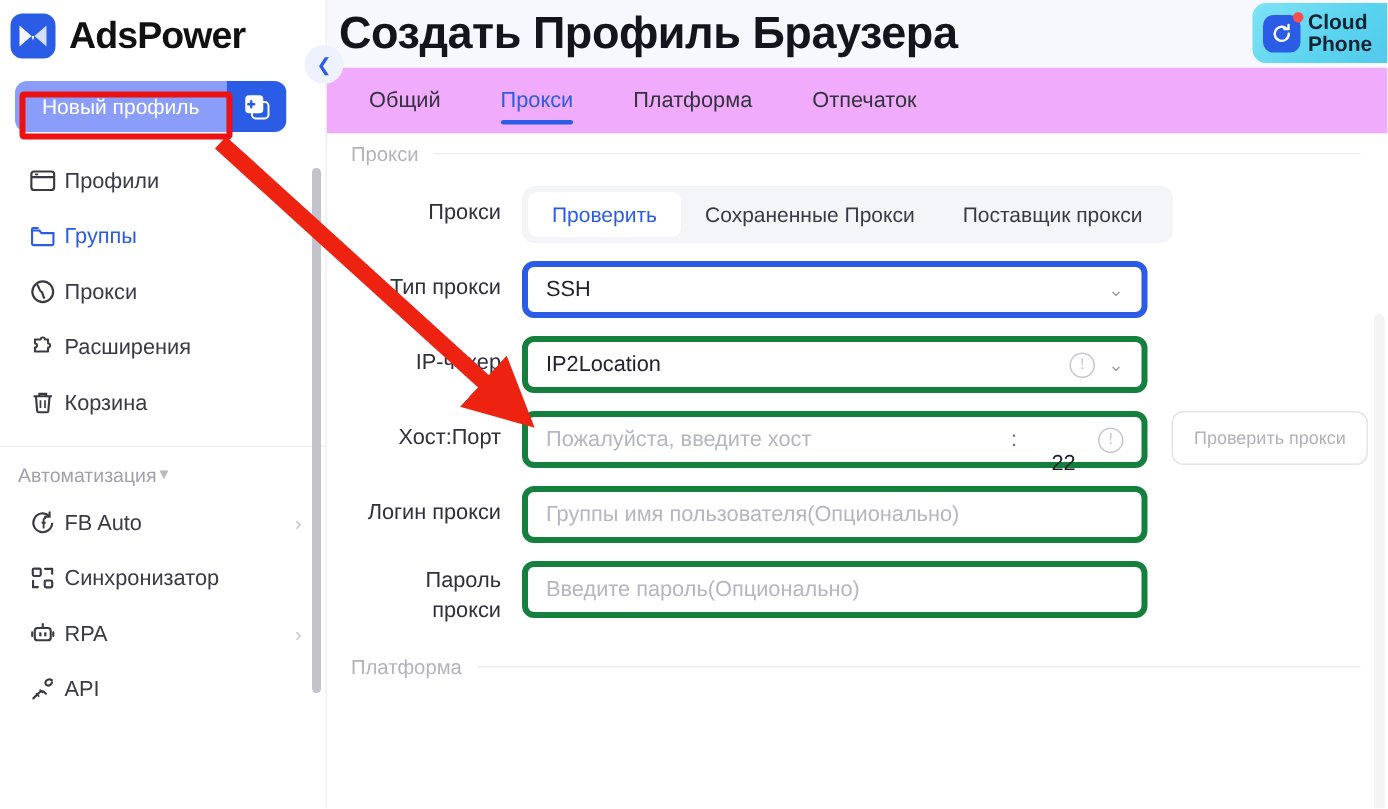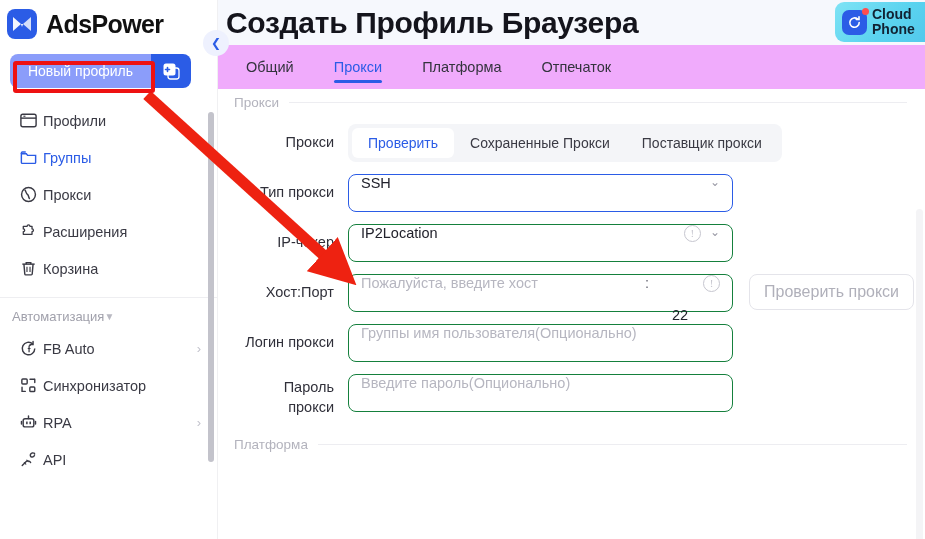--- a/index.html
+++ b/index.html
@@ -212,24 +212,24 @@
   .seg-item {
     height: 30px; padding: 0 16px;
     display: flex; align-items: center;
     font-size: 14px; color: #3a3a44;
     border-radius: 6px; cursor: pointer;
     white-space: nowrap;
   }
   .seg-item.active { background:#ffffff; color:#2b5ce6; }
 
   .field {
-    width: 385px; height: 38px;
-    border: 1px solid #15803d;
+    width: 417px; height: 38px;
+    border: 4px solid #15803d;
     border-radius: 8px;
-    display: flex; align-items: flex-start;
+    display: flex; align-items: center;
     padding: 0 12px;
     font-size: 14.5px; color: #22222c;
     background: #ffffff;
   }
   .field.focus { border-color: #2b5ce6; }
   .field .ph { color:#b6b6c0; }
   .field .grow { flex: 1 1 auto; overflow:hidden; white-space:nowrap; }
   .field .sep { color:#6b6b78; padding: 0 8px; }
   .field .port { width: 46px; text-align:center; color:#22222c;margin-top:32px; }
   .ico-round {
@@ -238,21 +238,21 @@
     font-size:11px; line-height:14px; text-align:center;
     flex:0 0 17px; font-family:"Liberation Serif", serif;
     cursor: pointer;
   }
   .ico-chev { color:#9a9aa6; font-size:12px; margin-left:9px; cursor:pointer; }
 
   .btn-check {
     margin-left: 16px;
     height: 36px; padding: 0 14px;
     border: 1px solid #e4e4ea; border-radius: 8px;
-    font-size: 16px; color:#b0b0ba;
+    font-size: 12px; color:#b0b0ba;
     display: flex; align-items: center;
     background:#ffffff; cursor: pointer;
   }
 
   .main-scroll-thumb {
     position: absolute; right: 2px; top: 120px;
     width: 7px; height: 420px;
     background: #f4f4f6; border-radius: 4px; cursor:pointer;
   }
 

